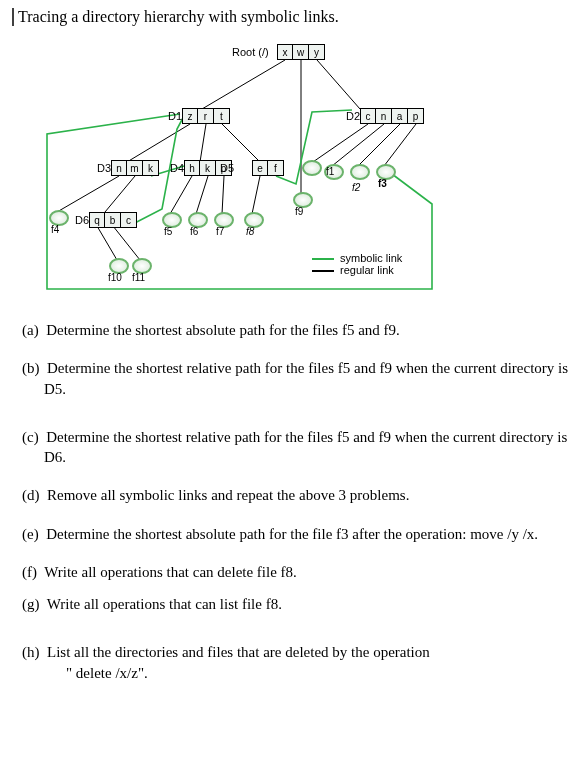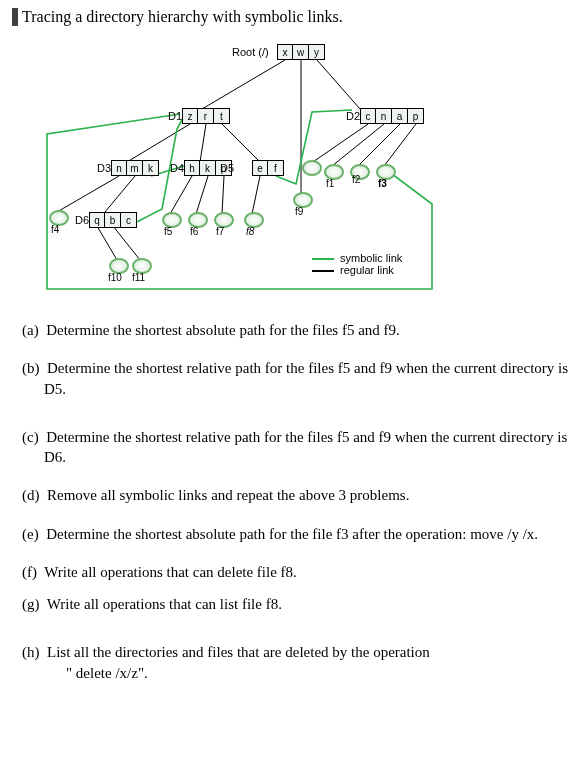--- a/index.html
+++ b/index.html
@@ -7,21 +7,21 @@
     padding: 8px 12px;
     font-family: "Times New Roman", Times, serif;
     font-size: 15px;
     color: #000;
     width: 586px;
     box-sizing: border-box;
   }
   .title {
     font-size: 16px;
     margin-bottom: 8px;
-    border-left: 6px solid #404040;
+    border-left: 2px solid #404040;
     padding-left: 4px;
   }
   .diagram-wrap {
     position: relative;
     width: 560px;
     height: 270px;
     margin-bottom: 16px;
   }
   .diagram-wrap svg {
     position: absolute;
@@ -190,22 +190,22 @@
   <div class="file-circle" style="left:364px; top:130px;"></div>
   <div class="file-circle" style="left:37px;  top:176px;"></div>
   <div class="file-circle" style="left:150px; top:178px;"></div>
   <div class="file-circle" style="left:176px; top:178px;"></div>
   <div class="file-circle" style="left:202px; top:178px;"></div>
   <div class="file-circle" style="left:232px; top:178px;"></div>
   <div class="file-circle" style="left:281px; top:158px;"></div>
   <div class="file-circle" style="left:97px;  top:224px;"></div>
   <div class="file-circle" style="left:120px; top:224px;"></div>
 
-  <div class="flabel" style="left:314px; top:144px;">f1</div>
-  <div class="flabel" style="left:340px; top:140px;">f2</div>
+  <div class="flabel" style="left:314px; top:132px;">f1</div>
+  <div class="flabel" style="left:340px; top:148px;font-style:italic;">f2</div>
   <div class="flabel" style="left:366px; top:144px;font-weight:bold;">f3</div>
   <div class="flabel" style="left:39px;  top:190px;">f4</div>
   <div class="flabel" style="left:152px; top:192px;">f5</div>
   <div class="flabel" style="left:178px; top:192px;">f6</div>
   <div class="flabel" style="left:204px; top:192px;">f7</div>
   <div class="flabel" style="left:234px; top:192px;font-style:italic;">f8</div>
   <div class="flabel" style="left:283px; top:172px;">f9</div>
   <div class="flabel" style="left:96px;  top:238px;">f10</div>
   <div class="flabel" style="left:120px; top:238px;">f11</div>
 

